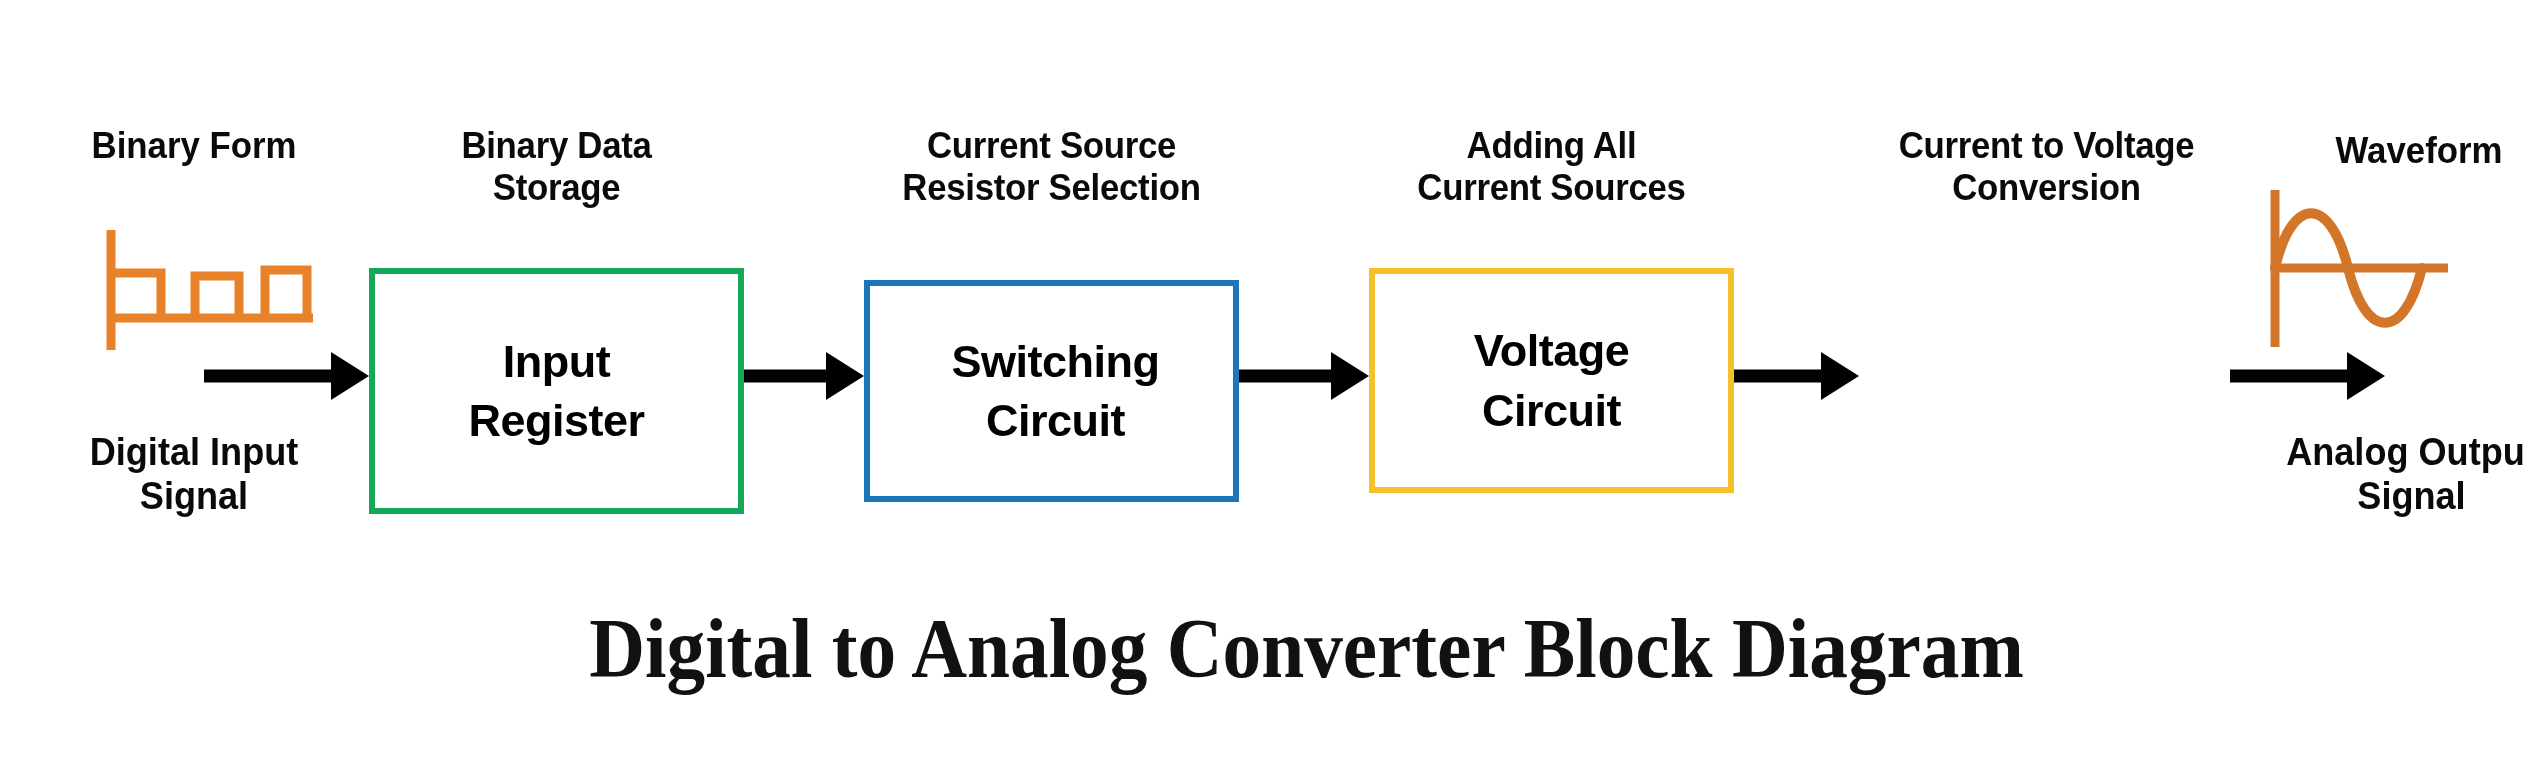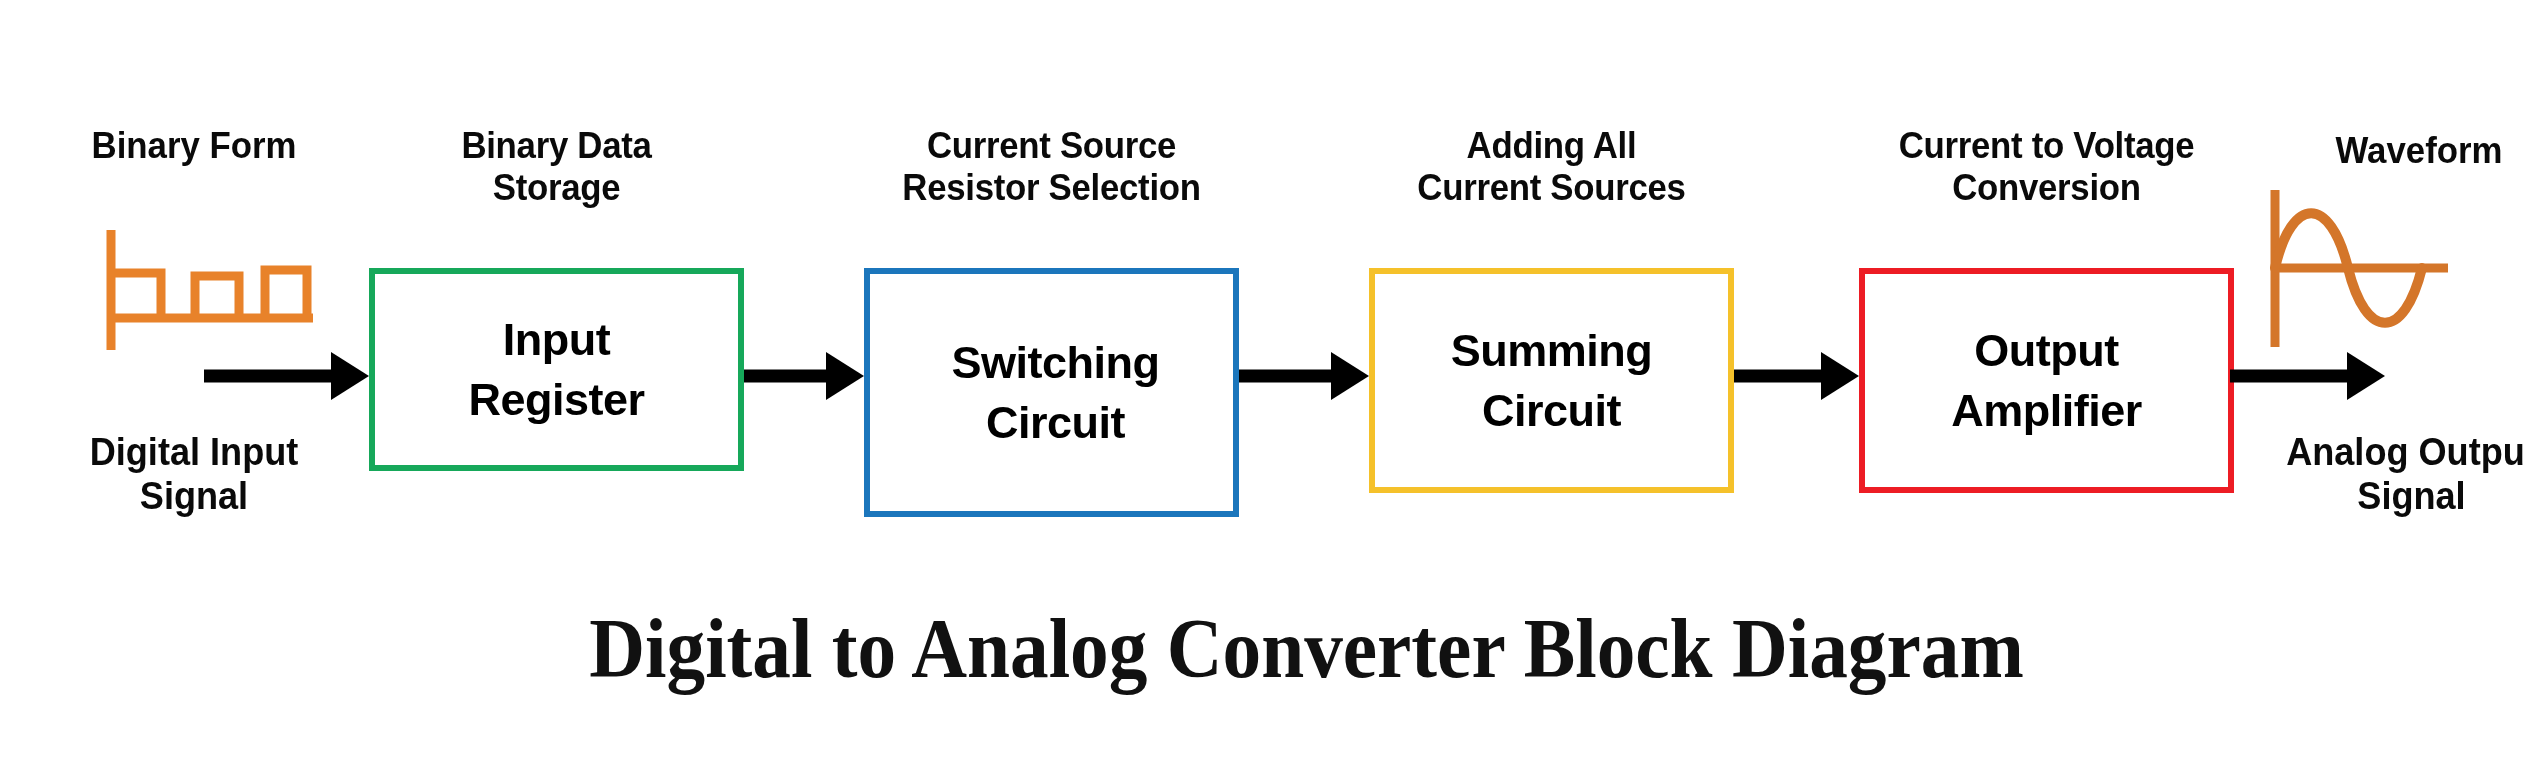--- a/index.html
+++ b/index.html
@@ -147,63 +147,59 @@
 Signal</div>
 
   <div class="arrow" style="left:160px; top:352px; width:165px; height:48px;">
     <div class="arrow-shaft" style="width:132px;"></div>
     <div class="arrow-head"></div>
   </div>
 
   <div class="top-caption" style="left:325px; top:125px; width:375px;">Binary Data
 Storage</div>
 
-  <div class="block" style="left:325px; top:268px; width:375px; height:203px; border-color:#16A85A;">
+  <div class="block" style="left:325px; top:268px; width:375px; height:246px; border-color:#16A85A;">
     <div class="block-label">Input
 Register</div>
   </div>
 
   <div class="arrow" style="left:700px; top:352px; width:120px; height:48px;">
     <div class="arrow-shaft" style="width:88px;"></div>
     <div class="arrow-head"></div>
   </div>
 
   <div class="top-caption" style="left:790px; top:125px; width:435px;">Current Source
 Resistor Selection</div>
 
-  <div class="block" style="left:820px; top:268px; width:375px; height:249px; border-color:#1B76BC;padding-left:8px;">
+  <div class="block" style="left:820px; top:280px; width:375px; height:222px; border-color:#1B76BC;padding-left:8px;">
     <div class="block-label">Switching
 Circuit</div>
   </div>
 
   <div class="arrow" style="left:1195px; top:352px; width:130px; height:48px;">
     <div class="arrow-shaft" style="width:98px;"></div>
     <div class="arrow-head"></div>
   </div>
 
   <div class="top-caption" style="left:1320px; top:125px; width:375px;">Adding All
 Current Sources</div>
 
   <div class="block" style="left:1325px; top:268px; width:365px; height:225px; border-color:#F5C12A;">
-    <div class="block-label">Summing
+    <div class="block-label">Voltage
 Circuit</div>
   </div>
 
   <div class="arrow" style="left:1690px; top:352px; width:125px; height:48px;">
     <div class="arrow-shaft" style="width:93px;"></div>
     <div class="arrow-head"></div>
   </div>
 
   <div class="top-caption" style="left:1790px; top:125px; width:425px;">Current to Voltage
 Conversion</div>
 
-  <div class="block" style="left:1815px; top:268px; width:375px; height:225px; border-color:#ED1C24;">
-    <div class="block-label">Output
-Amplifier</div>
-  </div>
 
   <div class="arrow" style="left:2186px; top:352px; width:155px; height:48px;">
     <div class="arrow-shaft" style="width:122px;"></div>
     <div class="arrow-head"></div>
   </div>
 
   <div class="end-caption" style="left:2225px; top:130px; width:300px;">Waveform</div>
 
   <div class="wave" style="left:2218px; top:185px; width:215px; height:165px;">
     <svg width="215" height="165" viewBox="0 0 215 165" xmlns="http://www.w3.org/2000/svg">

